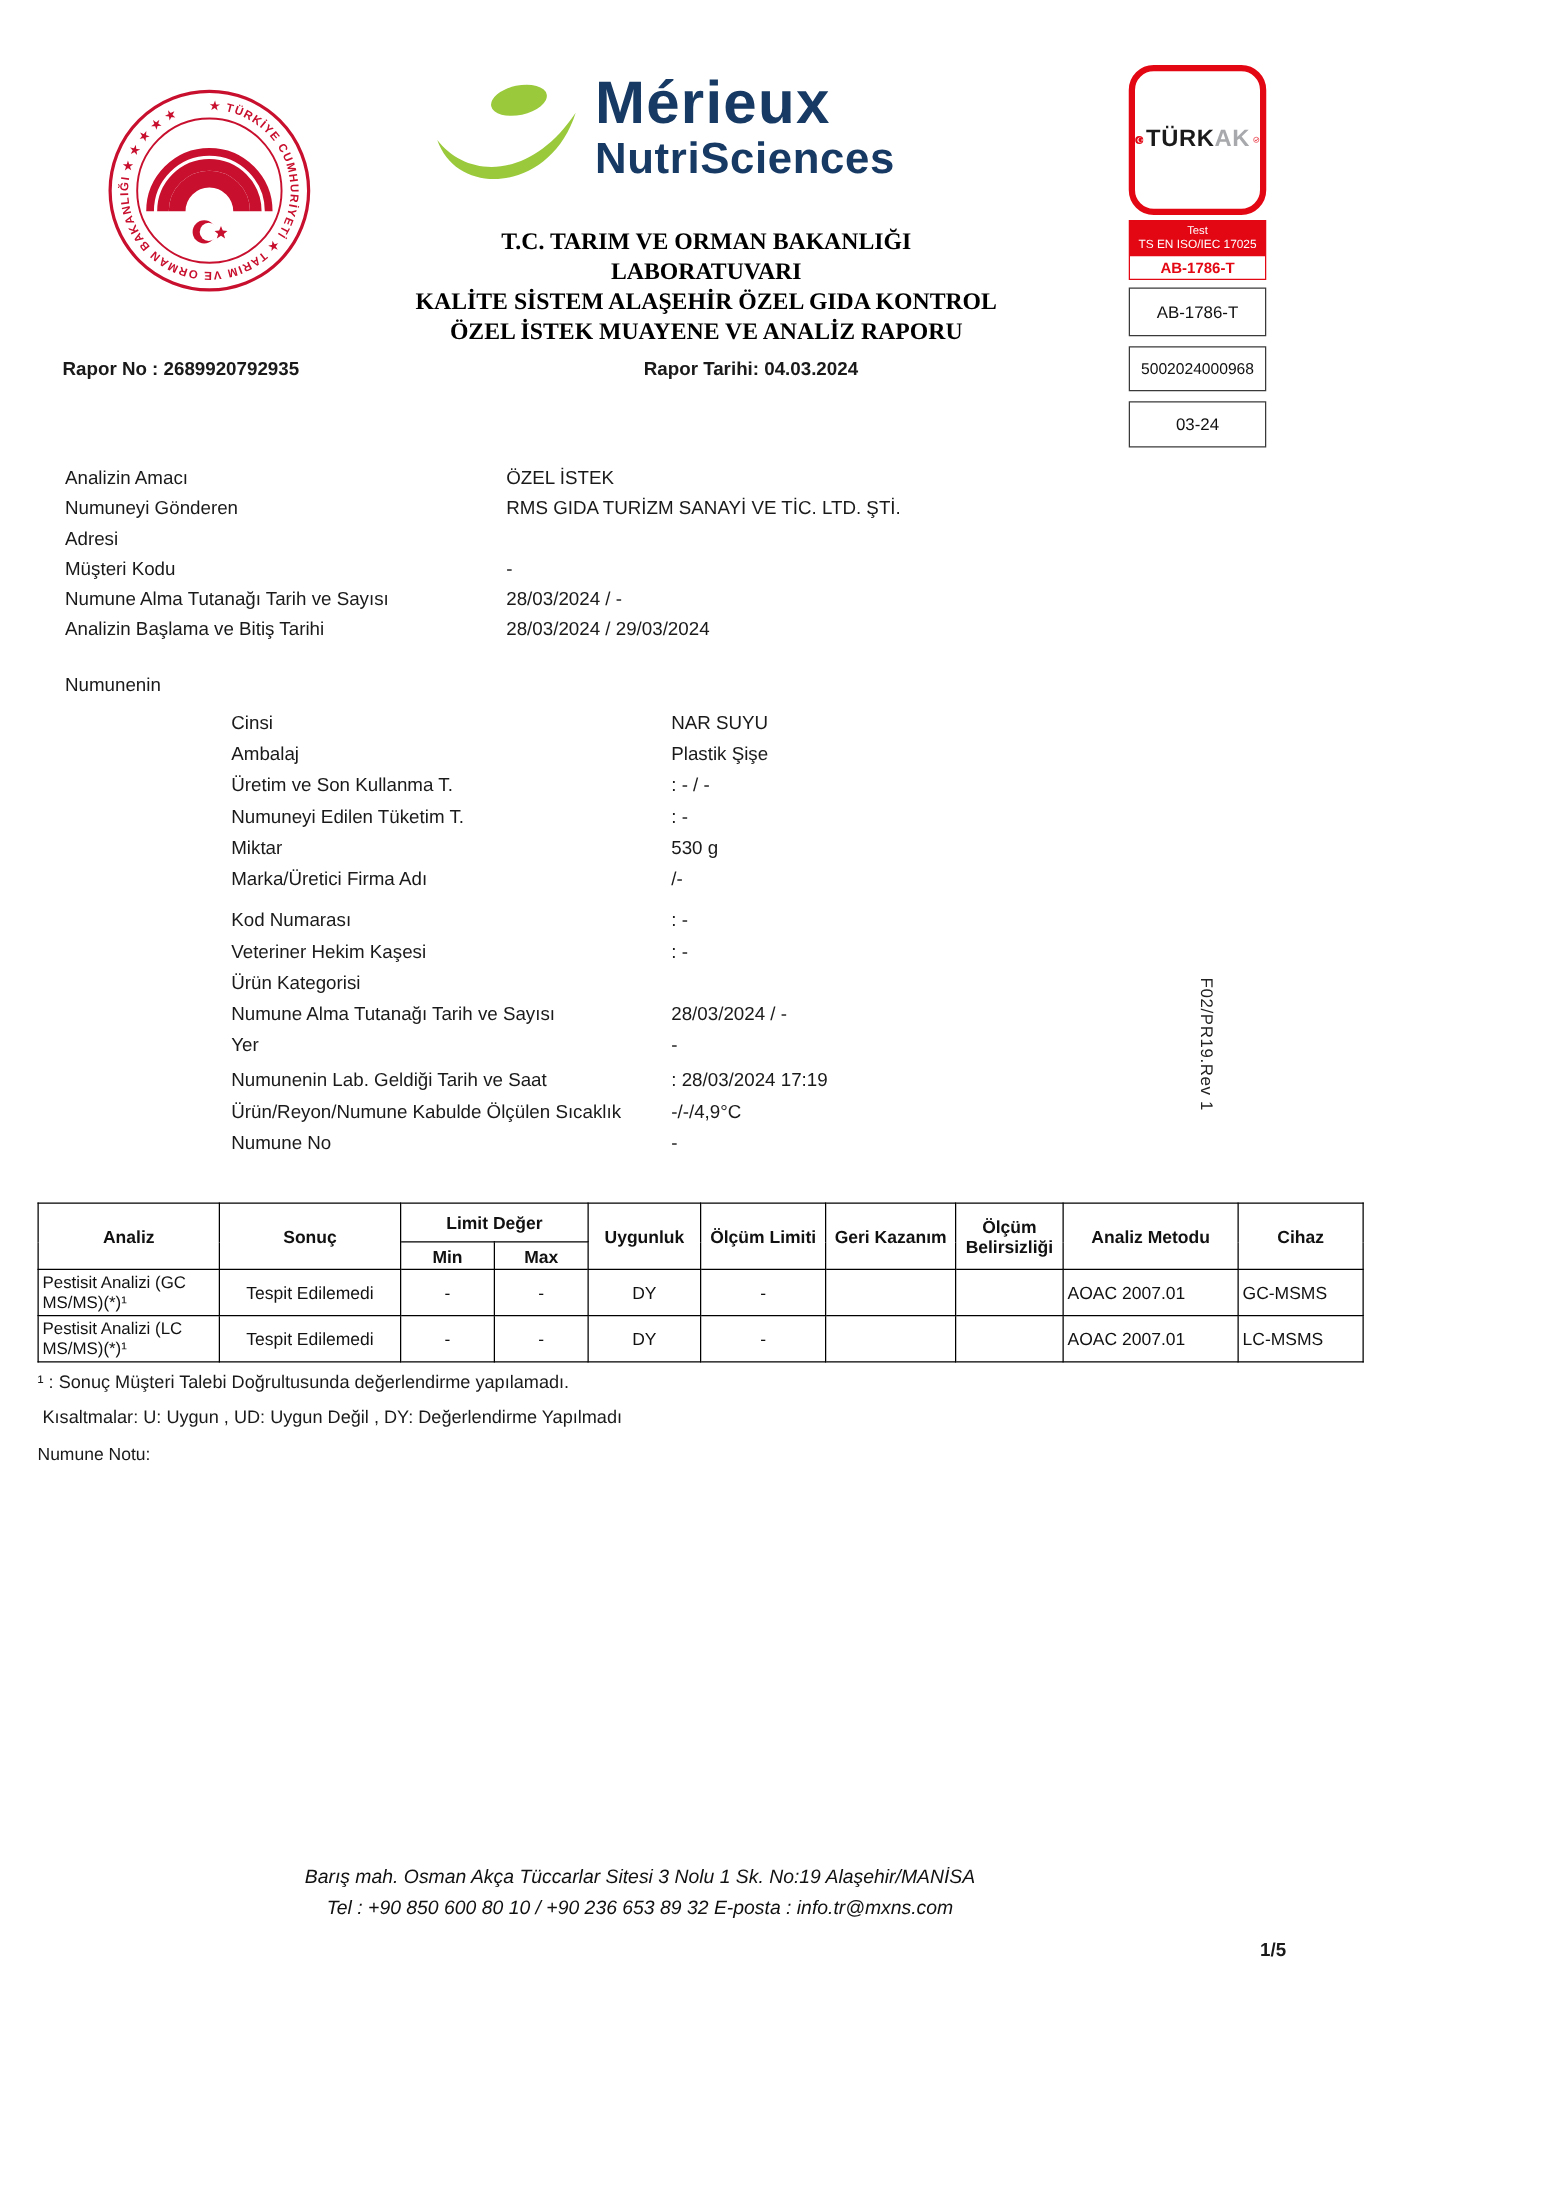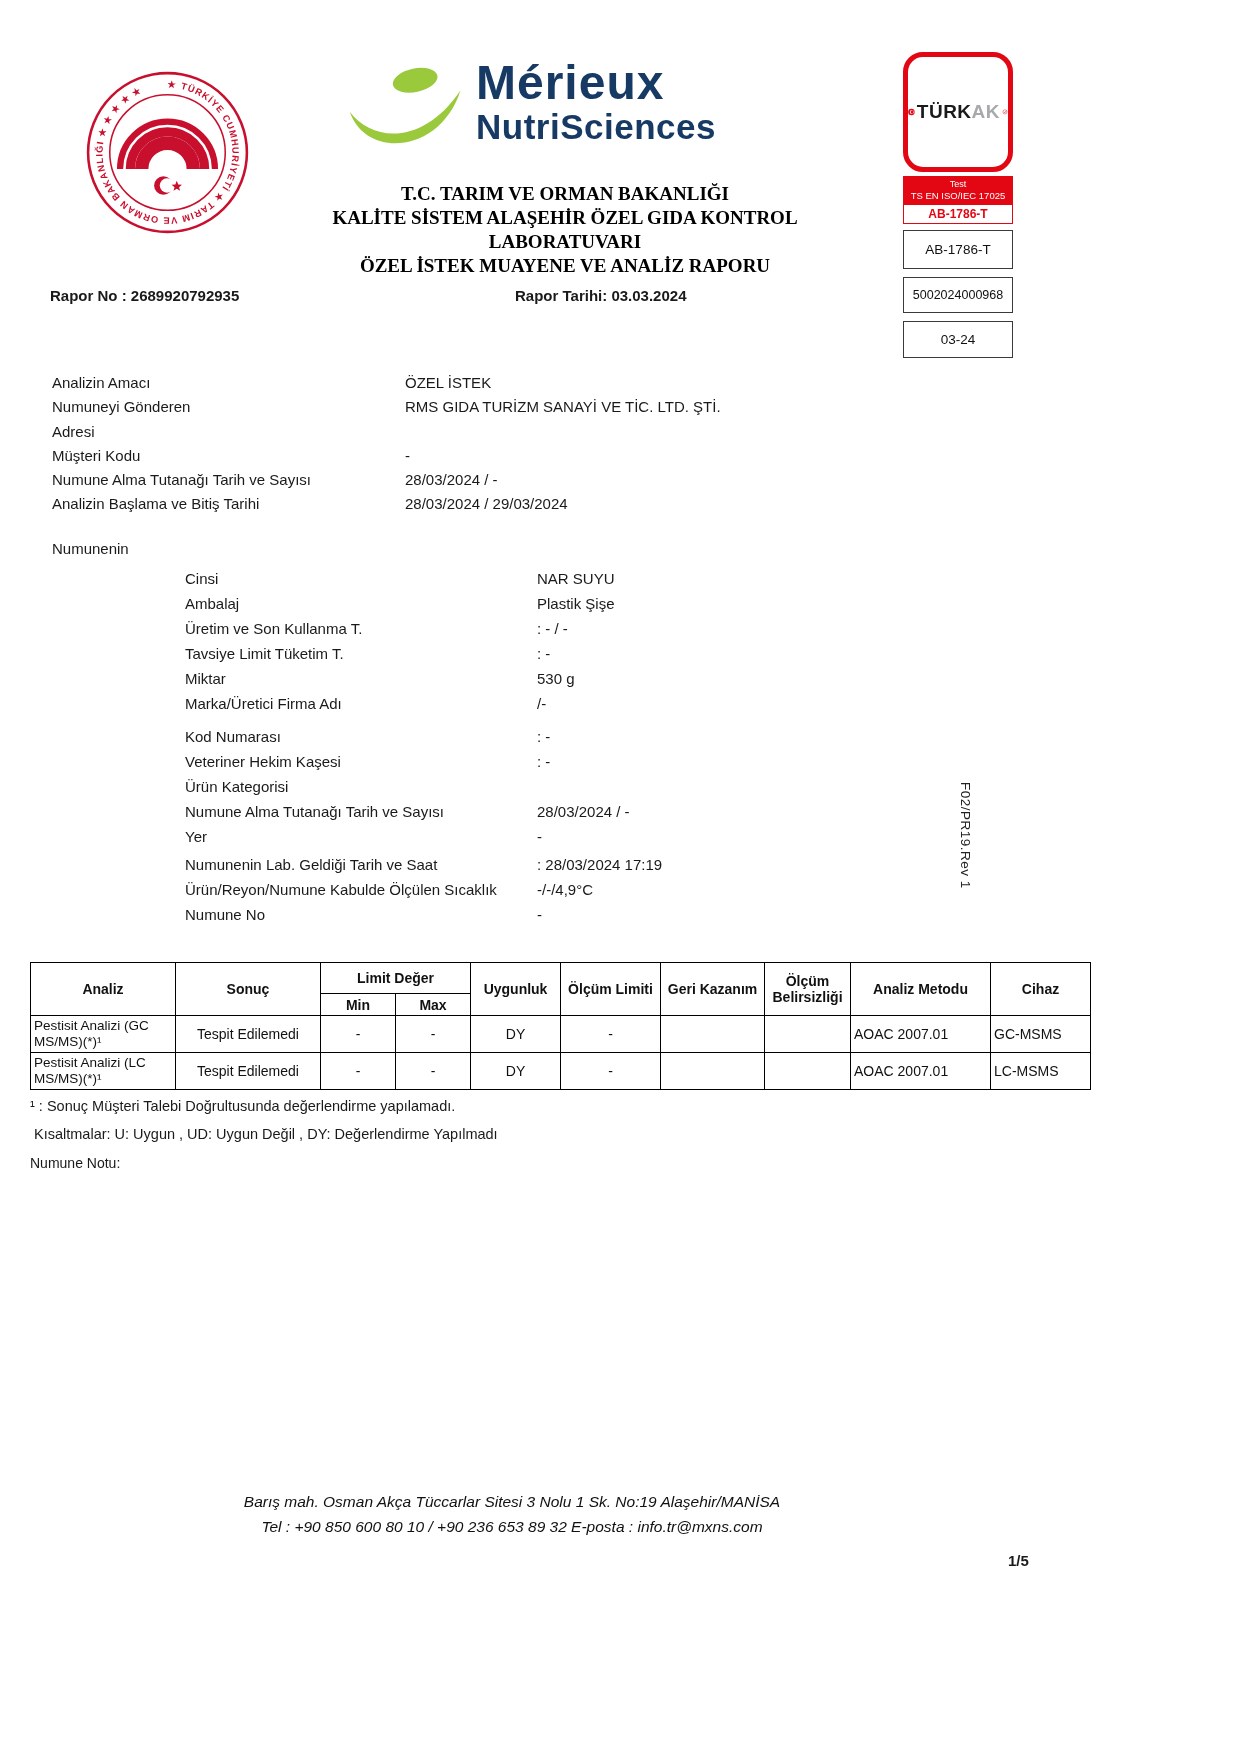--- a/index.html
+++ b/index.html
@@ -135,27 +135,27 @@
     </div>
     <div class="turkak-abno">AB-1786-T</div>
   </div>
 
   <div class="side-box sb1">AB-1786-T</div>
   <div class="side-box sb2">5002024000968</div>
   <div class="side-box sb3">03-24</div>
 
   <div class="doc-title">
     <div>T.C. TARIM VE ORMAN BAKANLIĞI</div>
+    <div>LABORATUVARI</div>
     <div>KALİTE SİSTEM ALAŞEHİR ÖZEL GIDA KONTROL</div>
-    <div>LABORATUVARI</div>
     <div>ÖZEL İSTEK MUAYENE VE ANALİZ RAPORU</div>
   </div>
 
   <div class="rapor-no">Rapor No : 2689920792935</div>
-  <div class="rapor-tarihi">Rapor Tarihi: 03.03.2024</div>
+  <div class="rapor-tarihi">Rapor Tarihi: 04.03.2024</div>
 
   <div class="info">
     <div class="info-row">
       <span class="lbl">Analizin Amacı</span>
       <span class="val">ÖZEL İSTEK</span>
     </div>
     <div class="info-row">
       <span class="lbl">Numuneyi Gönderen</span>
       <span class="val">RMS GIDA TURİZM SANAYİ VE TİC. LTD. ŞTİ.</span>
     </div>
@@ -186,21 +186,21 @@
     </div>
     <div class="info-row">
       <span class="lbl">Ambalaj</span>
       <span class="val">Plastik Şişe</span>
     </div>
     <div class="info-row">
       <span class="lbl">Üretim ve Son Kullanma T.</span>
       <span class="val">: - / -</span>
     </div>
     <div class="info-row">
-      <span class="lbl">Tavsiye Limit Tüketim T.</span>
+      <span class="lbl">Numuneyi Edilen Tüketim T.</span>
       <span class="val">: -</span>
     </div>
     <div class="info-row">
       <span class="lbl">Miktar</span>
       <span class="val">530 g</span>
     </div>
     <div class="info-row">
       <span class="lbl">Marka/Üretici Firma Adı</span>
       <span class="val">/-</span>
     </div>

